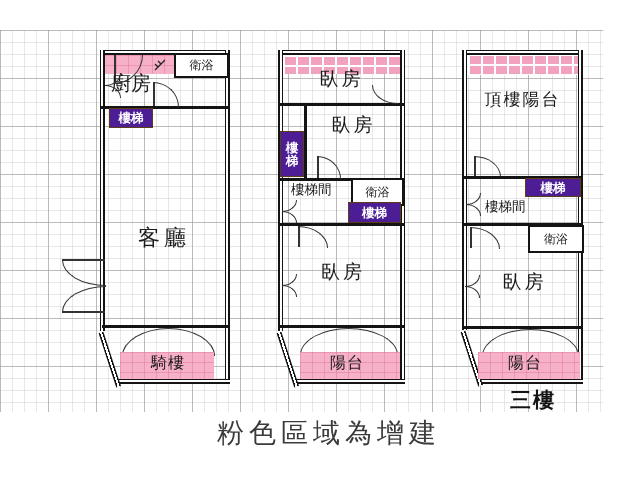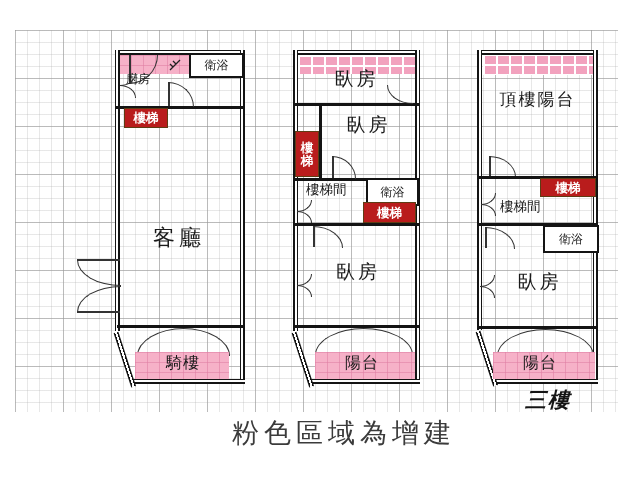--- a/index.html
+++ b/index.html
@@ -1,17 +1,17 @@
 <!DOCTYPE html>
 <html><head>
 <meta charset="utf-8">
 <style>
   html,body{margin:0;padding:0;}
   body{font-family:"DejaVu Sans","Liberation Sans",sans-serif;}
-  #canvas{position:relative;width:603px;height:480px;background:#ffffff;overflow:hidden;margin-left:15px;}
+  #canvas{position:relative;width:603px;height:480px;background:#ffffff;overflow:hidden;}
   .abs{position:absolute;}
   
   #grid{left:0;top:30px;width:640px;height:382px;
     background-image:
       repeating-linear-gradient(to right, rgba(150,150,150,0.55) 0 1px, transparent 1px 48px),
       repeating-linear-gradient(to bottom, rgba(150,150,150,0.55) 0 1px, transparent 1px 48px),
       repeating-linear-gradient(to right, rgba(170,170,170,0.28) 0 1px, transparent 1px 12px),
       repeating-linear-gradient(to bottom, rgba(170,170,170,0.28) 0 1px, transparent 1px 12px);
   }
   .plan{position:absolute;}
@@ -34,21 +34,21 @@
     background-image:
       repeating-linear-gradient(to right, rgba(222,125,162,0.55) 0 1px, transparent 1px 12px),
       repeating-linear-gradient(to bottom, rgba(222,125,162,0.55) 0 1px, transparent 1px 10px);}
   .tiles{background-color:#f2a2be;
     background-image:
       repeating-linear-gradient(to right, #ffffff 0 2px, transparent 2px 13px),
       repeating-linear-gradient(to bottom, #ffffff 0 2px, transparent 2px 10px);}
   
   .room-label{color:#1a1a1a;white-space:nowrap;line-height:1.05;}
   .center{text-align:center;}
-  .stairbox{background:#b91c1c;color:#ffffff;font-weight:bold;display:flex;align-items:center;justify-content:center;line-height:1.05;box-shadow:0 0 0 1px #5e3c14;}
+  .stairbox{background:#4c1d95;color:#ffffff;font-weight:bold;display:flex;align-items:center;justify-content:center;line-height:1.05;box-shadow:0 0 0 1px #5e3c14;}
   .vtext{word-break:break-all;text-align:center;}
   .bathbox{background:#ffffff;border:2px solid #141414;display:flex;align-items:center;justify-content:center;color:#1a1a1a;}
   .floor-label{color:#141414;font-weight:bold;letter-spacing:2px;white-space:nowrap;}
   #caption{left:0;top:415px;width:640px;text-align:center;padding-left:18px;box-sizing:border-box;
     color:#3b3b3b;font-size:27px;letter-spacing:5px;white-space:nowrap;}
 </style>
 </head>
 <body>
 
 <div id="canvas">
@@ -68,21 +68,21 @@
       <span>衛浴</span>
     </div>
 
     <svg class="abs" style="left:52px;top:9px;" width="16" height="16" viewBox="0 0 16 16">
       <path d="M3 13 L13 3 M6 4 L9 7 M3 7 L6 10" stroke="#222" stroke-width="1.3" fill="none"></path>
     </svg>
 
     <div class="abs leaf-v" style="left:14px;top:7px;height:28px;"></div>
     <div class="abs arc-br" style="left:14px;top:7px;width:28px;height:28px;"></div>
 
-    <div class="abs room-label" style="left:11px;top:25px;font-size:12px;">廚房</div>
+    <div class="abs room-label" style="left:11px;top:25px;font-size:20px;">廚房</div>
 
     <div class="abs arc-br" style="left:5px;top:25px;width:15px;height:12px;"></div>
     <div class="abs arc-tr" style="left:5px;top:37px;width:15px;height:12px;"></div>
 
     <div class="abs iwall-h" style="left:0;top:58px;width:128px;"></div>
     <div class="abs leaf-v" style="left:53px;top:34px;height:24px;"></div>
     <div class="abs arc-tr" style="left:53px;top:34px;width:25px;height:24px;"></div>
 
     <div class="abs stairbox" style="left:10px;top:61px;width:42px;height:18px;font-size:12.5px;">
       <span>樓梯</span>
@@ -200,16 +200,16 @@
     <div class="abs arc-tr" style="left:3px;top:238px;width:14px;height:11px;"></div>
 
     <div class="abs iwall-h" style="left:2px;top:278px;width:119px;"></div>
     <div class="abs arc-tl" style="left:20px;top:281px;width:48px;height:26px;"></div>
     <div class="abs arc-tr" style="left:68px;top:281px;width:48px;height:26px;"></div>
 
     <div class="abs pink" style="left:16px;top:304px;width:102px;height:27px;"></div>
     <div class="abs room-label" style="left:46px;top:307px;font-size:16px;letter-spacing:1px;">陽台</div>
   </div>
 
-  <div class="abs floor-label" style="left:510px;top:386px;font-size:21px;font-style:italic;">三樓</div>
+  <div class="abs floor-label" style="left:510px;top:386px;font-size:21px;">三樓</div>
 
   <div id="caption" class="abs">粉色區域為增建</div>
 </div>
 
 </body></html>

